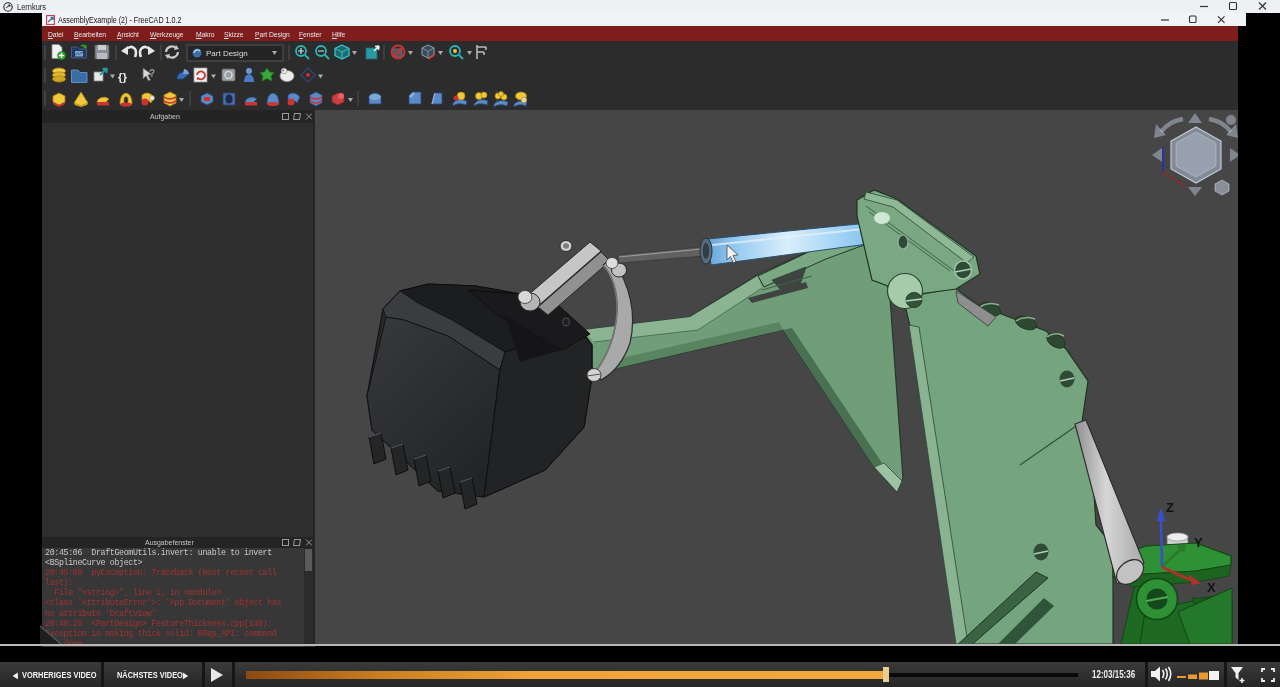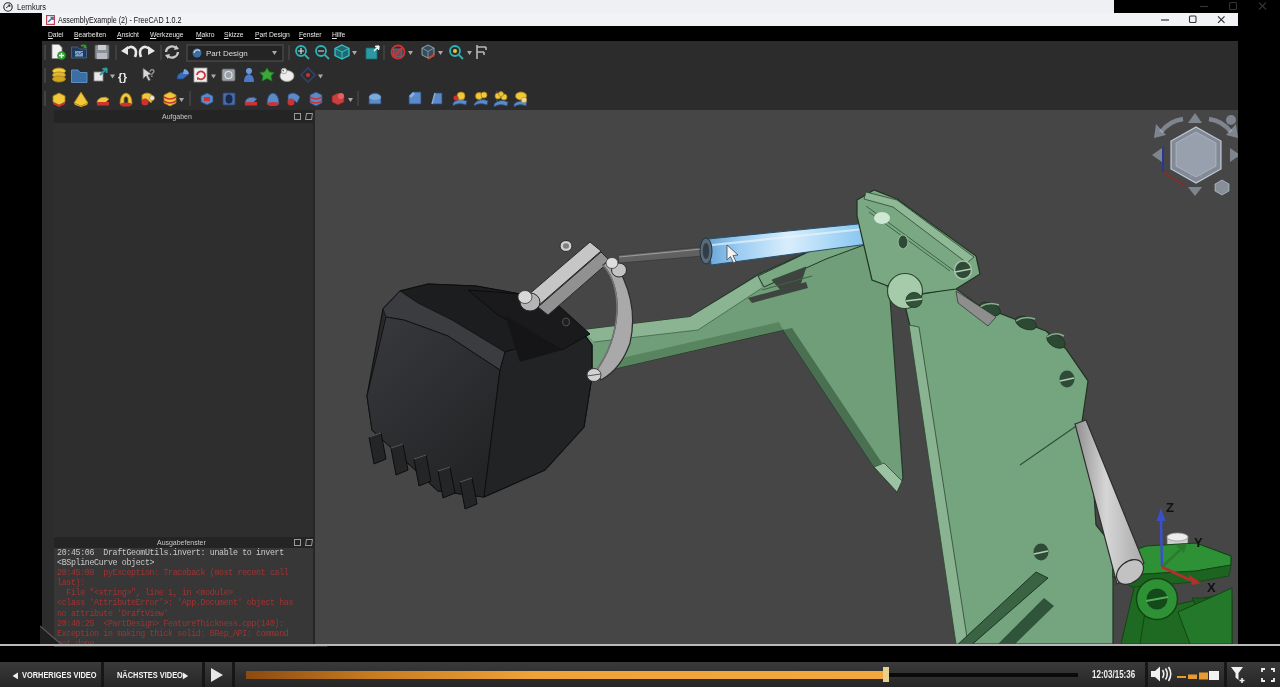--- a/index.html
+++ b/index.html
@@ -1,31 +1,31 @@
 <!DOCTYPE html>
 <html><head>
 <meta charset="utf-8">
 <style>
   html,body{margin:0;padding:0;background:#000;}
   #page{position:relative;width:1280px;height:687px;overflow:hidden;background:#000;
         font-family:"Liberation Sans",sans-serif;}
   .abs{position:absolute;}
   
-  #topstrip{left:0;top:0;width:1114px;height:13px;background:#eef0f4;color:#1c1c1c;}
+  #topstrip{left:0;top:0;width:1280px;height:13px;background:#eef0f4;color:#1c1c1c;}
   #topstrip .ttl{position:absolute;left:17px;top:1.5px;font-size:8.5px;transform:scaleX(0.88);transform-origin:0 0;}
   
   #fcwin{left:42px;top:13px;width:1196px;height:631px;background:#2c2c2c;}
-  #titlebar{left:0;top:0;width:1196px;height:13px;background:#f2f3f6;color:#111;}
+  #titlebar{left:0;top:0;width:1196px;height:13px;background:#f2f3f6;color:#111;padding-left:8px;}
   #titlebar .t{position:absolute;left:16px;top:1.5px;font-size:8.5px;transform:scaleX(0.84);transform-origin:0 0;white-space:nowrap;}
-  #menubar{left:0;top:13px;width:1196px;height:15px;background:#000000;color:#e4e4e4;font-size:8px;letter-spacing:-0.1px;}
+  #menubar{left:0;top:13px;width:1196px;height:15px;background:#7f1d1d;color:#e4e4e4;font-size:8px;letter-spacing:-0.1px;}
   .mi{position:absolute;top:3.5px;transform:scaleX(0.85);transform-origin:0 0;white-space:nowrap;}
   .mi u{text-decoration:underline;}
   #toolzone{left:0;top:28px;width:1196px;height:69px;background:#2c2c2c;}
   
-  #leftpanel{left:0;top:97px;width:273px;height:534px;background:#2e2e2e;margin-left:12px;}
+  #leftpanel{left:0;top:97px;width:273px;height:534px;background:#2e2e2e;}
   #aufhdr{left:0;top:0;width:273px;height:13px;background:#242424;color:#c8c8c8;font-size:8px;}
   #aufhdr span,#outhdr span{transform:scaleX(0.87);transform-origin:0 0;display:inline-block;}
   #outwin{left:0;top:427px;width:273px;height:107px;background:#242424;}
   #outhdr{left:0;top:0;width:276px;height:11px;color:#c8c8c8;font-size:8px;}
   #outbody{left:0;top:11px;width:273px;height:99px;background:#373737;overflow:hidden;
            font-family:"Liberation Mono",monospace;font-size:8.3px;line-height:10.1px;white-space:pre;letter-spacing:-0.35px;}
   .lw{color:#c9c9c9;text-align:right;} .lr{color:#a23232;}
   
   #viewport{left:273px;top:97px;width:923px;height:534px;background:#464646;}
   

